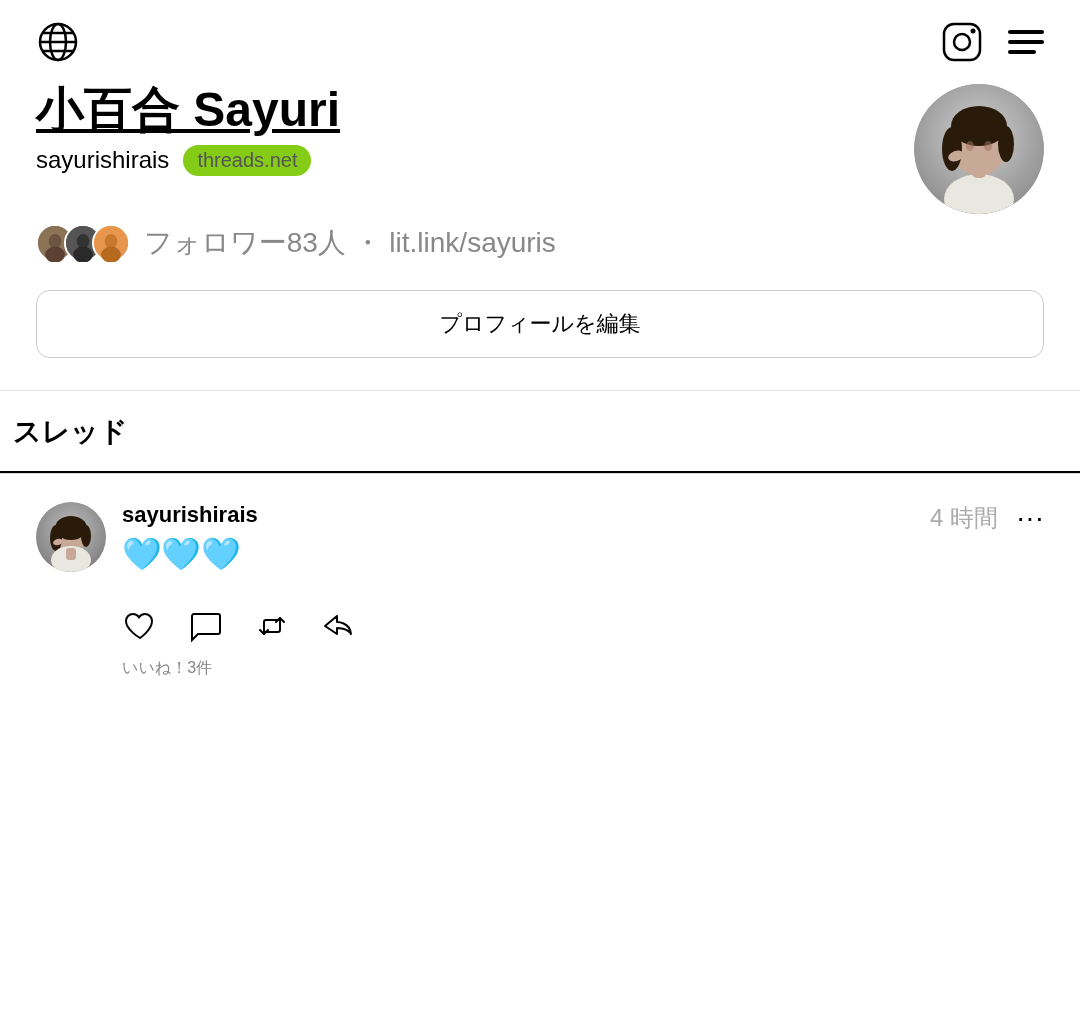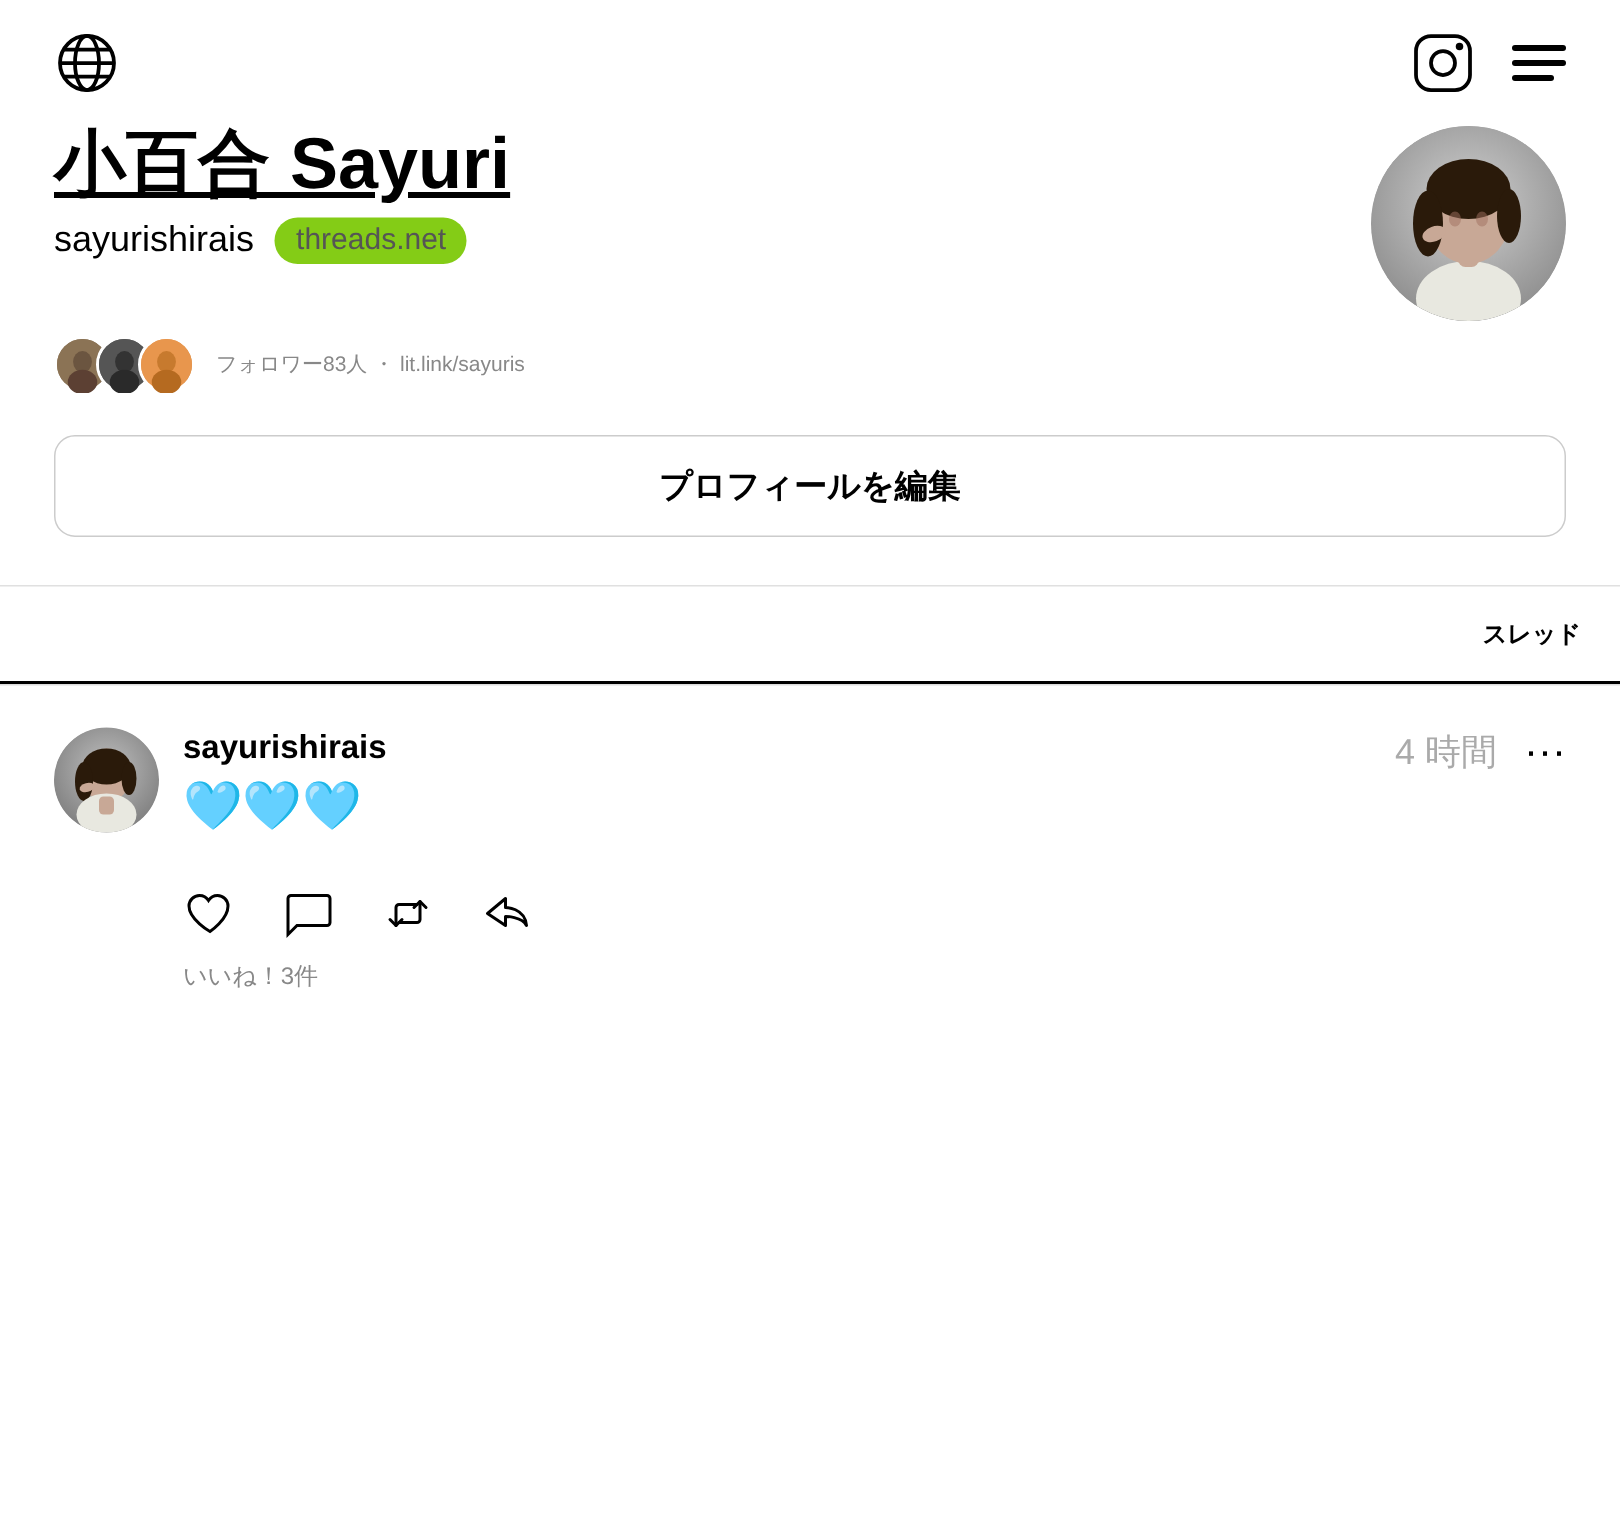--- a/index.html
+++ b/index.html
@@ -130,55 +130,55 @@
       background: linear-gradient(135deg, #555 40%, #333 100%);
       display: flex; align-items: center; justify-content: center;
       font-size: 18px;
     }
     .follower-avatar-3 {
       background: linear-gradient(135deg, #E8964D 40%, #C77A2E 100%);
       display: flex; align-items: center; justify-content: center;
       font-size: 18px;
     }
     .followers-text {
-      font-size: 14px;
+      font-size: 28px;
       color: #888;
     }
 
     
     .action-buttons {
       display: flex;
       gap: 18px;
       margin-bottom: 32px;
     }
     .action-btn {
       flex: 1;
       padding: 18px 10px;
       border: 1.5px solid #ccc;
       border-radius: 14px;
       background: #fff;
       font-size: 22px;
-      font-weight: 700;
+      font-weight: 400;
       color: #000;
       cursor: pointer;
       text-align: center;
     }
 
     
     .tabs-section {
       border-top: 1px solid #e0e0e0;
     }
     .tabs-row {
       display: flex;
     }
     .tab {
       flex: 1;
-      text-align: right;
-      padding: 22px 26px;
-      font-size: 16px;
+      text-align: left;
+      padding: 22px 13px;
+      font-size: 28px;
       cursor: pointer;
       position: relative;
       color: #aaa;
     }
     .tab.active {
       color: #000;
       font-weight: 600;
     }
     .tab.active::after {
       content: '';

